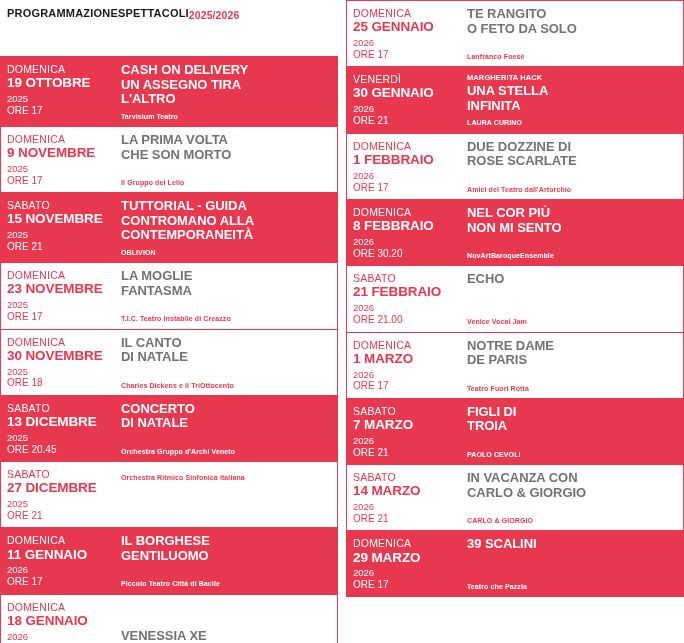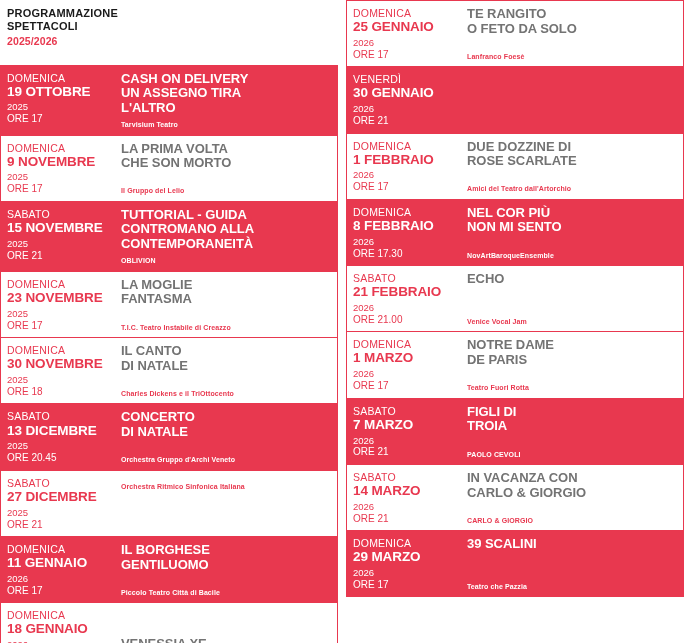--- a/index.html
+++ b/index.html
@@ -112,23 +112,23 @@
   .company {
     font-size: 7px;
     font-weight: bold;
     color: #e8384f;
     line-height: 1.2;
     letter-spacing: .1px;
     margin-top: 6px;
   }
   .title-wrap { display: flex; flex-direction: column; }
   .hdr {
-    padding: 6px 6px 16px 6px;
-    display: flex;
-    flex-direction: column;
+    padding: 6px 6px 8px 6px;
+    display: flex;
+    flex-direction: row;
     min-height: 54px;
   }
   .hdr .l1, .hdr .l2 {
     font-size: 11px;
     font-weight: bold;
     color: #1a1a1a;
     line-height: 1.18;
     letter-spacing: .2px;
     text-transform: uppercase;
   }
@@ -320,20 +320,28 @@
         </div>
       </div>
 
       <div class="row red">
         <div class="cell-left">
           <div class="dow">VENERDÌ</div>
           <div class="day">30 GENNAIO</div>
           <div class="year">2026</div>
           <div class="time">ORE 21</div>
         </div>
+        <div class="cell-right">
+          <div class="title-wrap">
+            <div class="pre">MARGHERITA HACK</div>
+            <div class="title" style="white-space:pre-line;">UNA STELLA
+INFINITA</div>
+          </div>
+          <div class="company">LAURA CURINO</div>
+        </div>
       </div>
 
       <div class="row">
         <div class="cell-left">
           <div class="dow">DOMENICA</div>
           <div class="day">1 FEBBRAIO</div>
           <div class="year">2026</div>
           <div class="time">ORE 17</div>
         </div>
         <div class="cell-right">
@@ -343,21 +351,21 @@
           </div>
           <div class="company">Amici del Teatro dall'Artorchio</div>
         </div>
       </div>
 
       <div class="row red">
         <div class="cell-left">
           <div class="dow">DOMENICA</div>
           <div class="day">8 FEBBRAIO</div>
           <div class="year">2026</div>
-          <div class="time">ORE 17.30</div>
+          <div class="time">ORE 30.20</div>
         </div>
         <div class="cell-right">
           <div class="title-wrap">
             <div class="title" style="white-space:pre-line;">NEL COR PIÙ
 NON MI SENTO</div>
           </div>
           <div class="company">NovArtBaroqueEnsemble</div>
         </div>
       </div>
 

